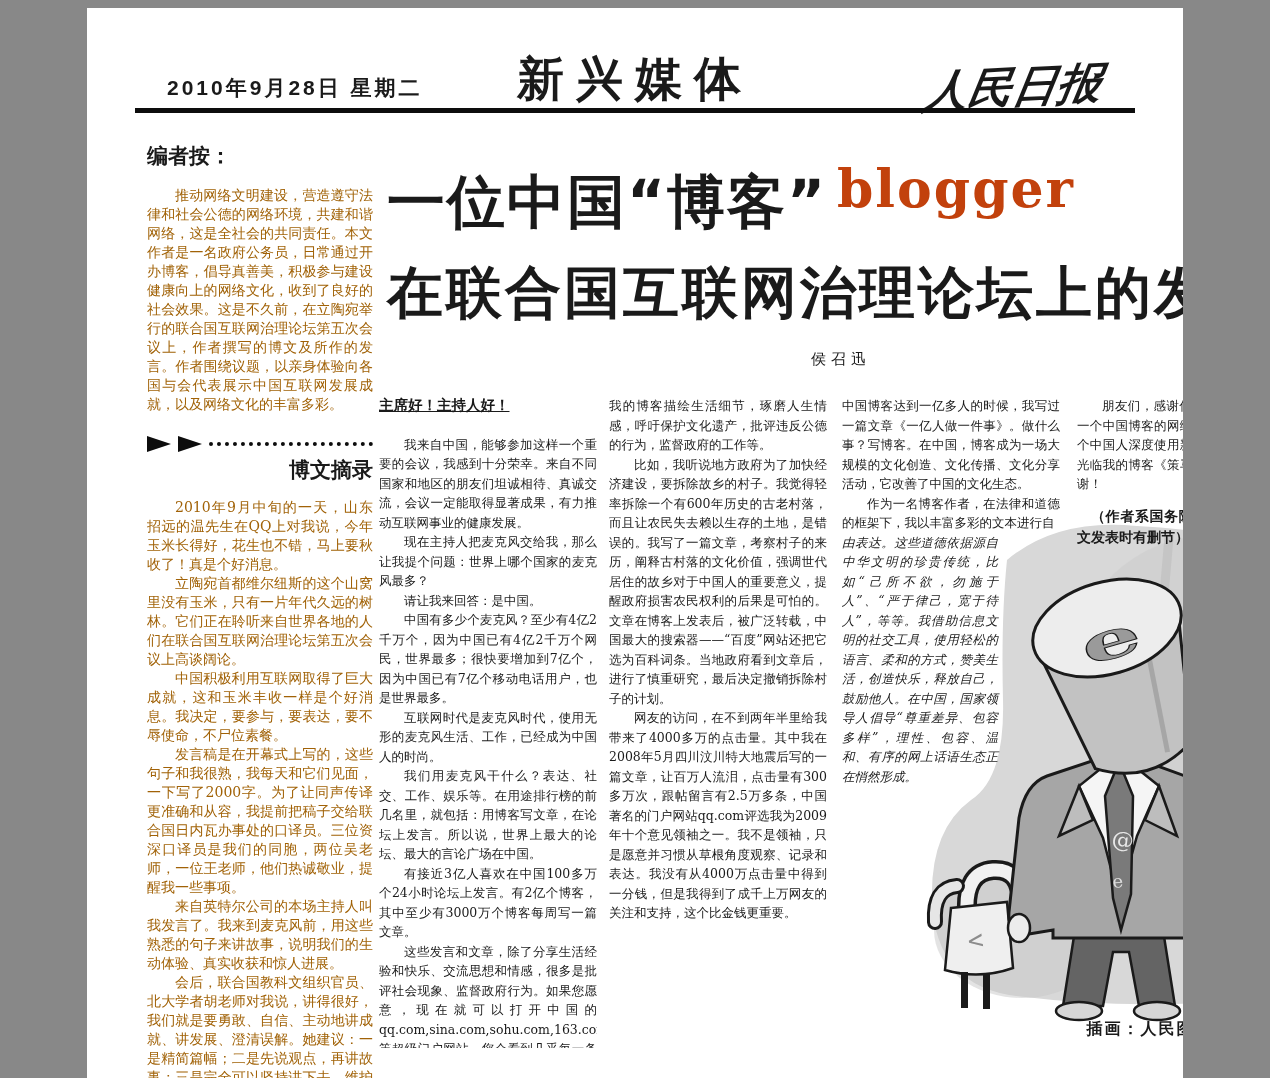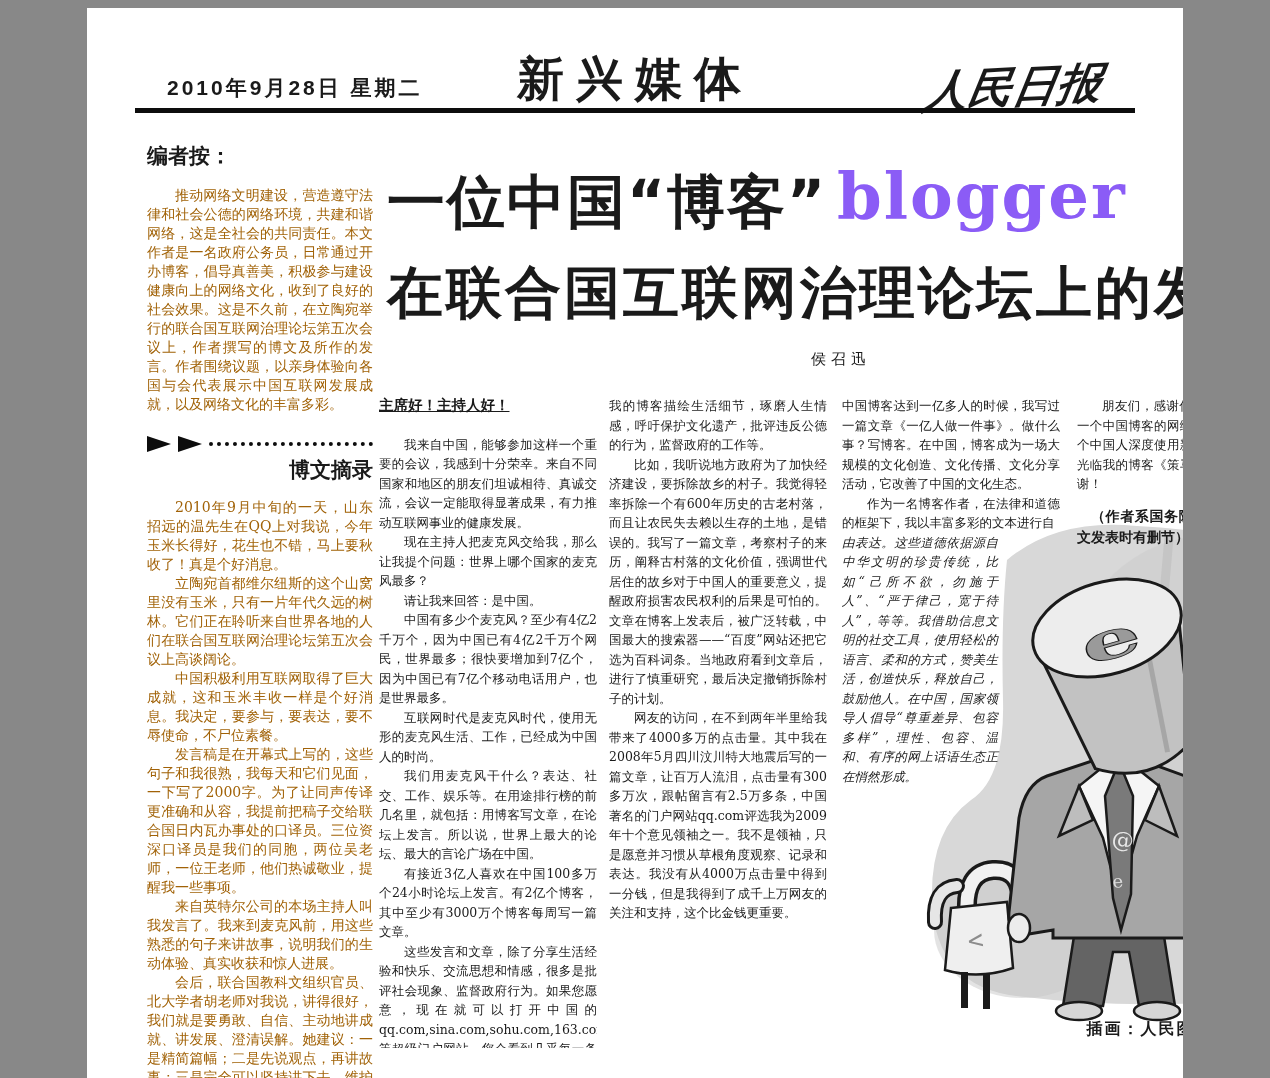--- a/index.html
+++ b/index.html
@@ -23,21 +23,21 @@
   .tri{width:0;height:0;border-top:8px solid transparent;border-bottom:8px solid transparent;
        border-left:24px solid #0d0d0d;margin-right:7px;flex:0 0 auto;}
   .dots{flex:1;border-top:4px dotted #0d0d0d;height:0;}
   .excerpt-title{text-align:right;font-family:"DejaVu Sans",sans-serif;font-weight:bold;
        font-size:21px;margin:4px 0 14px;}
 
   
   .headline{position:absolute;left:300px;top:156px;width:908px;}
   .h1cn{font-family:"DejaVu Sans",sans-serif;font-weight:bold;font-size:58px;letter-spacing:2px;}
   .watermark{position:absolute;left:450px;top:-6px;font-family:"DejaVu Serif",serif;
-       font-weight:bold;font-size:64px;color:#8b5cf6;letter-spacing:2px;}
+       font-weight:bold;font-size:52px;color:#c2410c;letter-spacing:2px;}
   .h2cn{font-family:"DejaVu Sans",sans-serif;font-weight:bold;font-size:56px;letter-spacing:3px;
        margin-top:14px;white-space:nowrap;}
   .byline{text-align:center;font-size:15px;margin-top:18px;letter-spacing:5px;}
 
   
   .col{position:absolute;top:388px;width:218px;height:652px;overflow:hidden;
        font-size:12.5px;line-height:19.5px;text-align:justify;z-index:2;}
   .col p{margin:0;text-indent:2em;}
   .col p.noind{text-indent:0;}
   .col1{left:292px;} .col2{left:522px;} .col3{left:755px;} .col4{left:990px;height:210px;}

